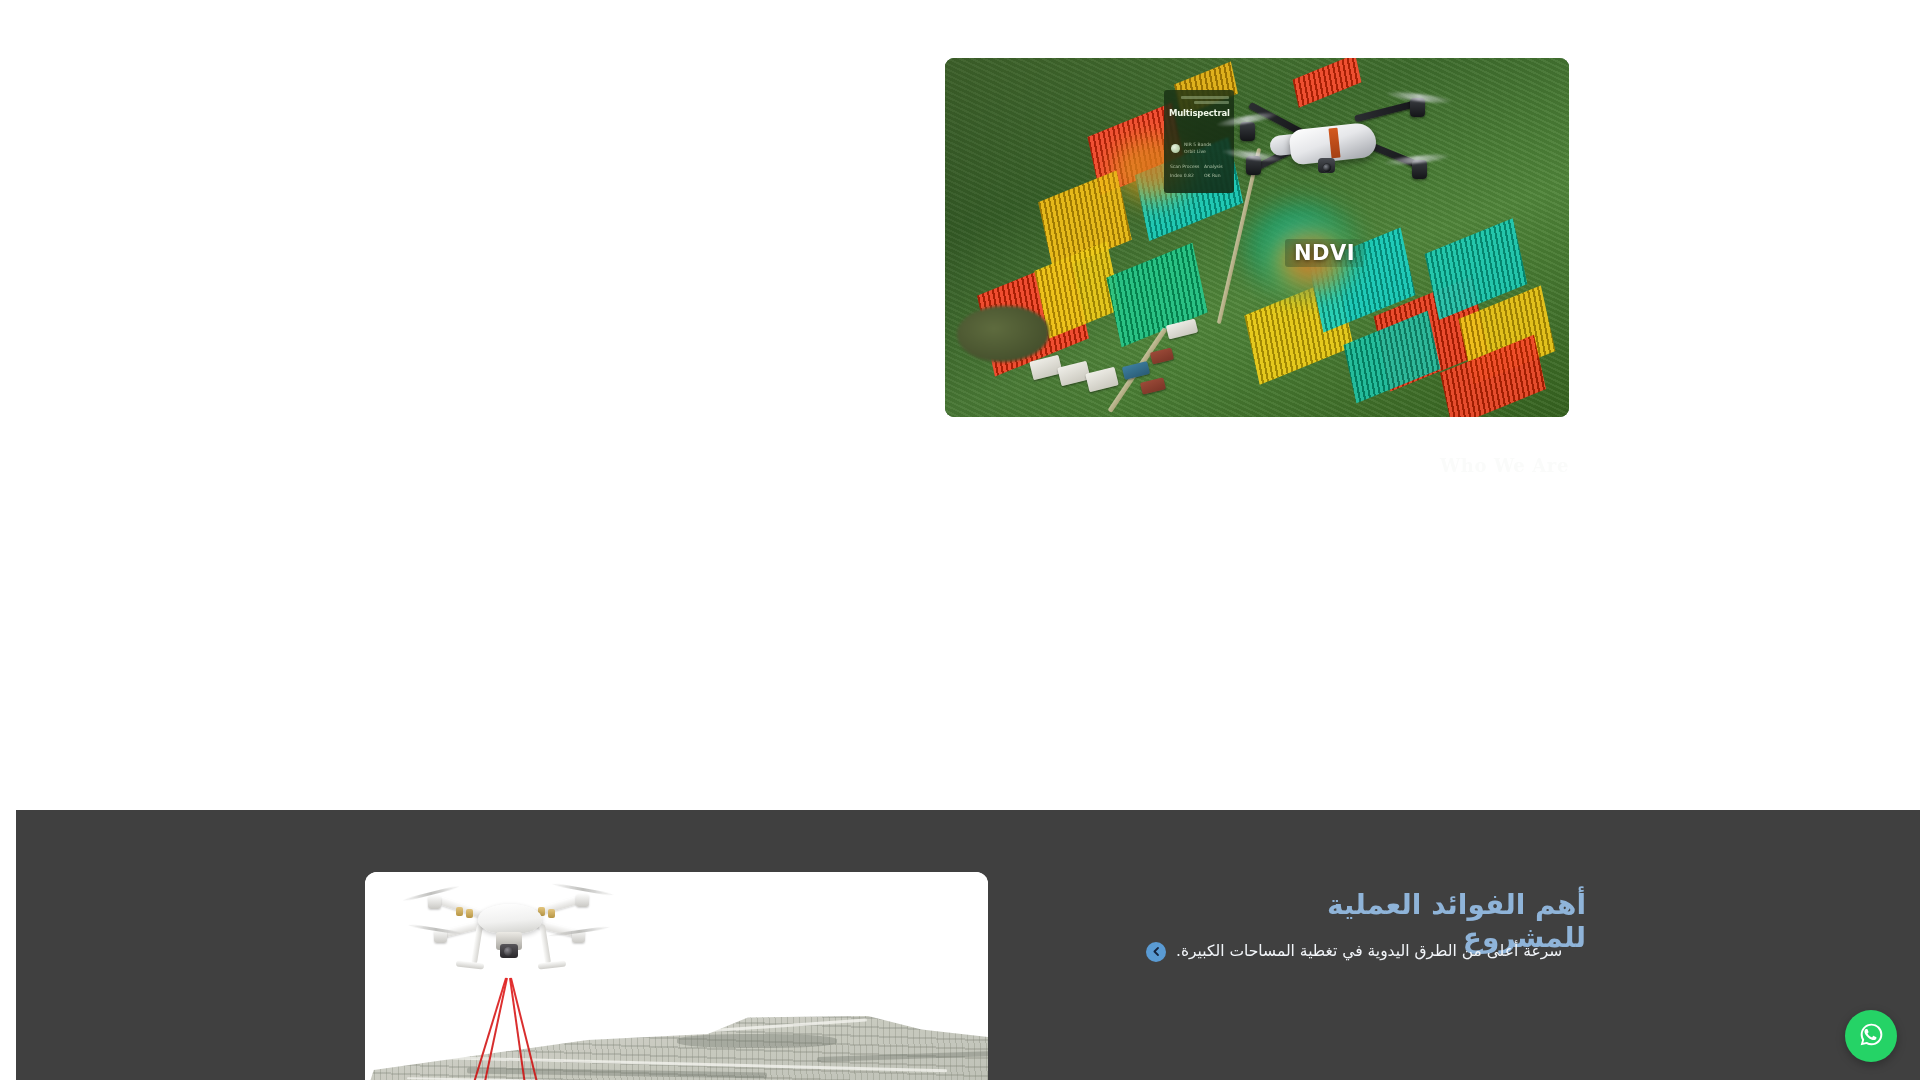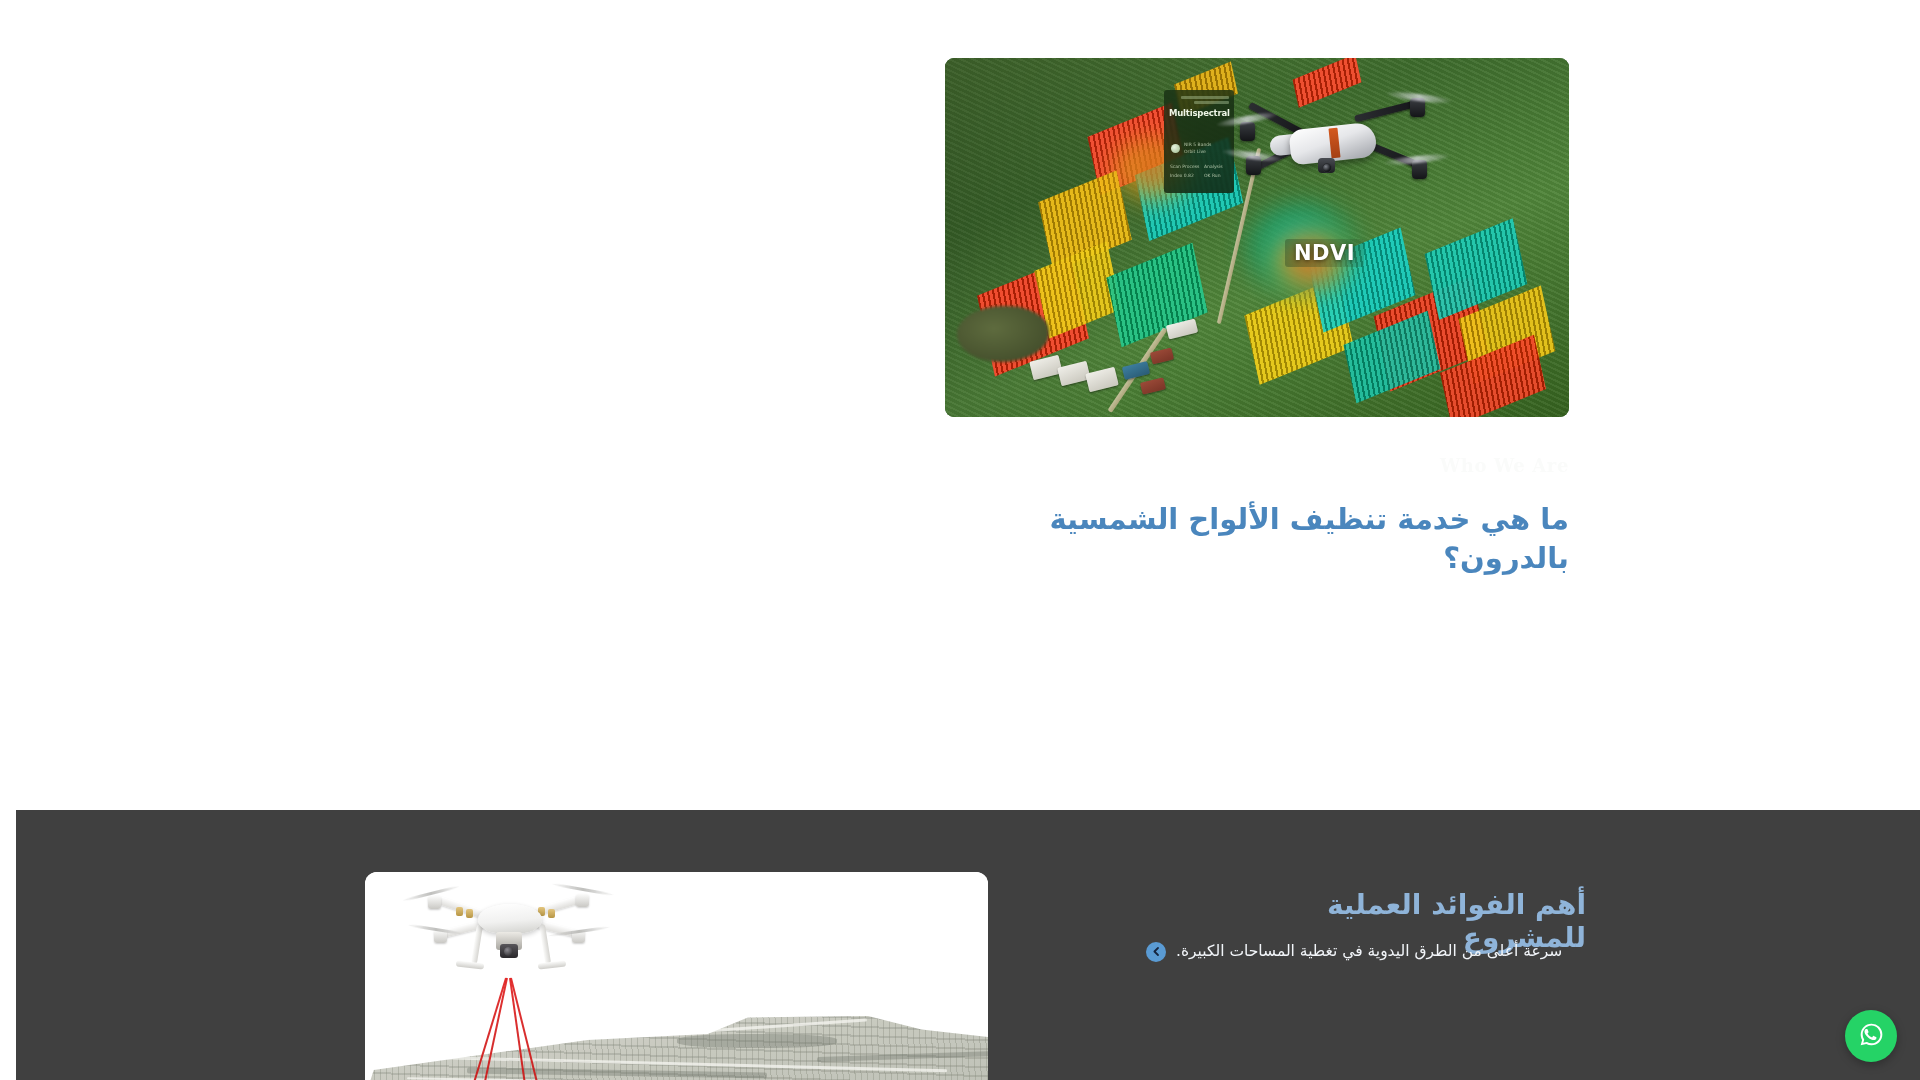--- a/index.html
+++ b/index.html
@@ -503,21 +503,20 @@
         <div class="hd-body"></div>
         <div class="hd-stripe"></div>
         <div class="hd-gimbal"></div>
         <div class="hd-lens"></div>
       </div>
     </div>
   </div>
 
   <div class="eyebrow"><span>Who We Are</span></div>
 
-  <h2 class="light-heading">ما هي خدمة تنظيف الألواح الشمسية بالدرون؟</h2>
 
 </section>
 
 <section class="section-dark">
 
   <div class="drone-card">
     <div class="dc-sky"></div>
 
     <div class="dc-terrain">
       <div class="dc-terrain-road" style="left:40px;top:58px;width:560px;height:3px;transform:rotate(1.5deg);"></div>

